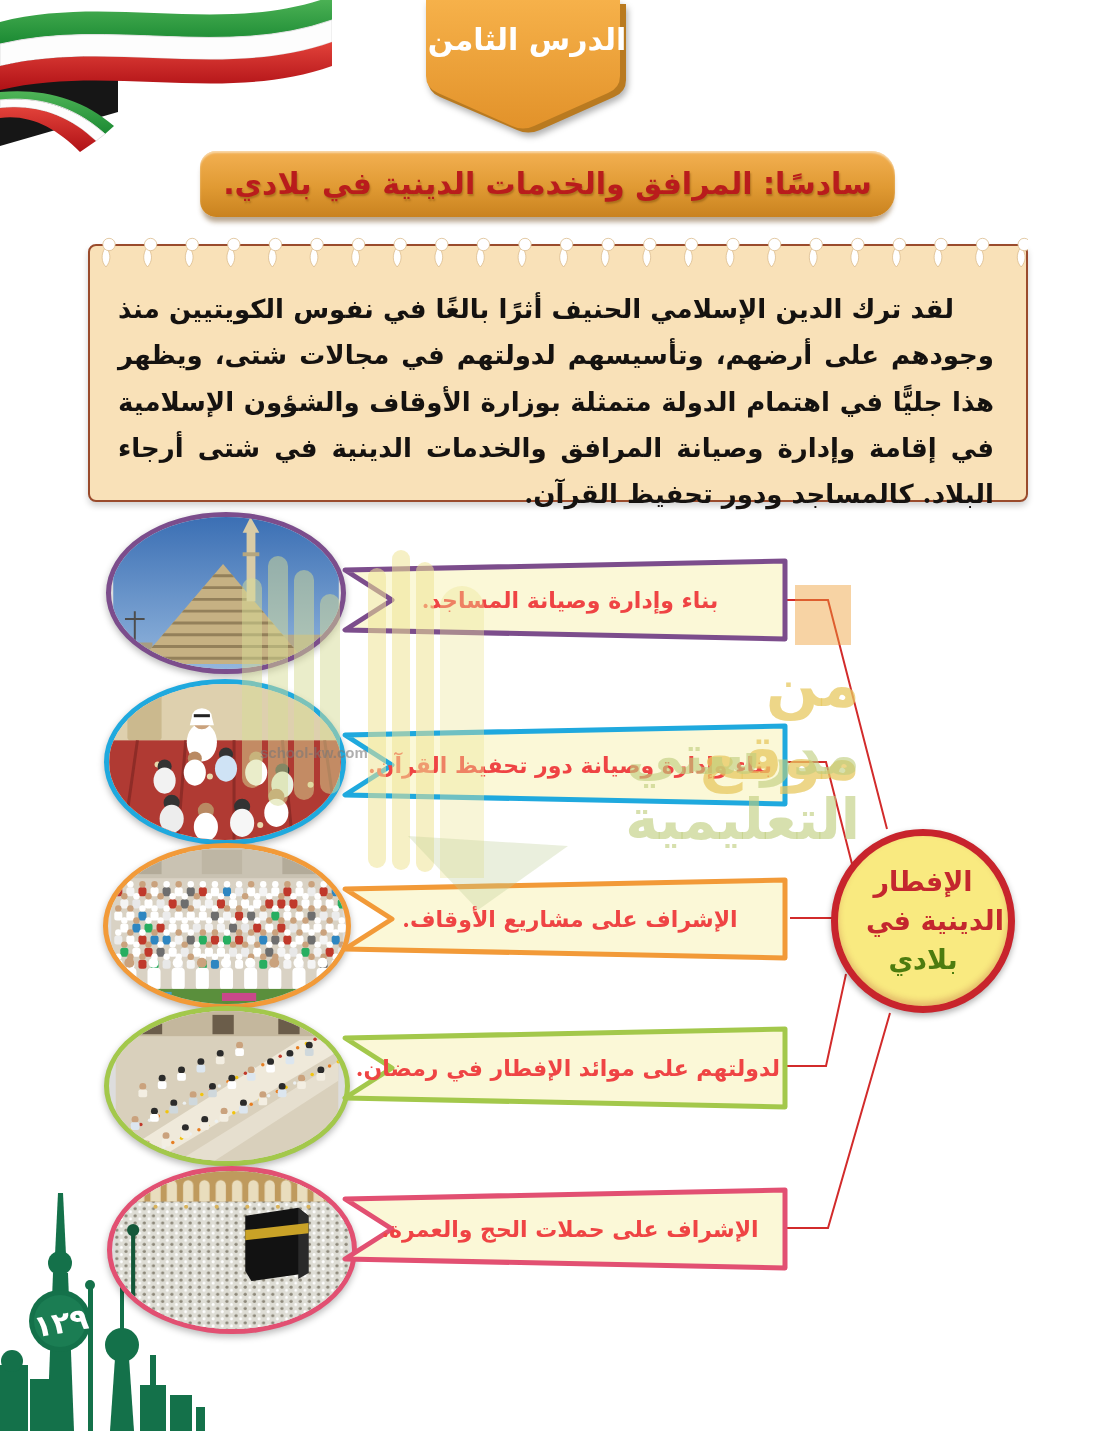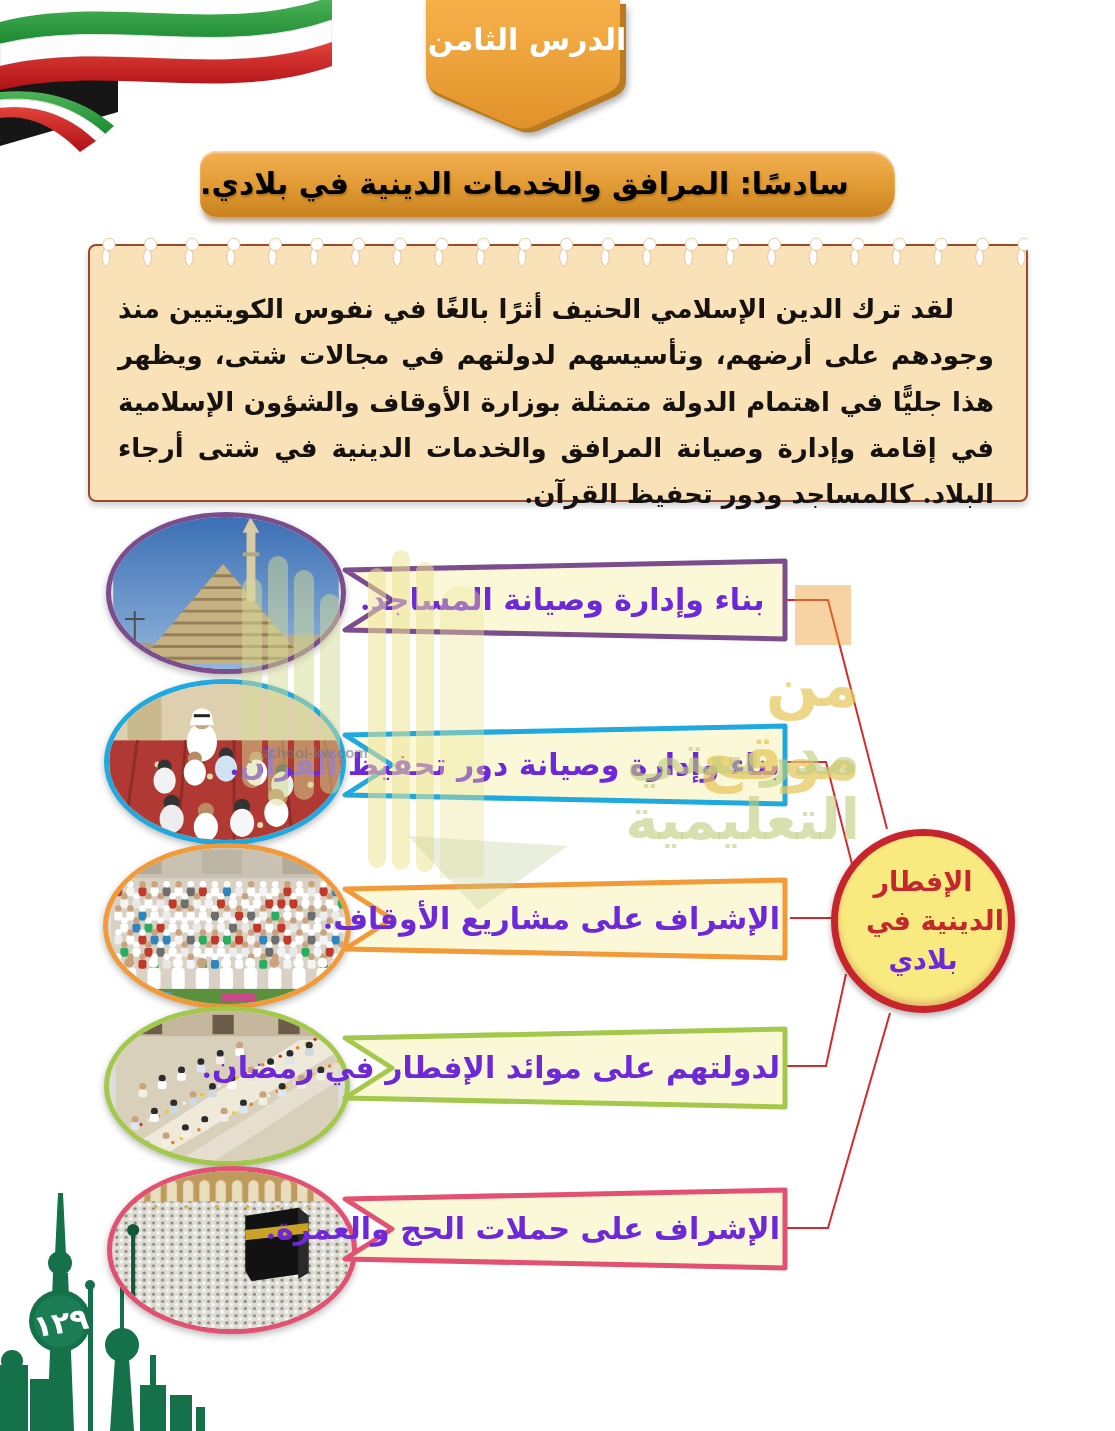--- a/index.html
+++ b/index.html
@@ -8,38 +8,38 @@
   .abs{position:absolute;}
 
   
   #flag{left:0;top:0;width:332px;height:152px;z-index:1;}
   #badge{left:418px;top:0;width:218px;height:142px;z-index:2;filter:drop-shadow(2px 4px 3px rgba(0,0,0,.30));}
   #badge-label{left:418px;top:22px;width:218px;text-align:center;color:#fff;font-size:30px;font-weight:bold;direction:rtl;z-index:3;}
   #date-line{left:110px;top:88px;width:340px;direction:rtl;font-size:23px;font-weight:bold;color:#1a1a1a;z-index:2;}
   #section-banner{left:200px;top:151px;width:695px;height:66px;border-radius:16px 24px 24px 16px;
       background:linear-gradient(#f3b052,#e09a33 55%,#c9821f);
       box-shadow:0 7px 5px -2px rgba(100,60,10,.45), inset 0 2px 2px rgba(255,255,255,.5);z-index:2;}
-  #section-title{left:200px;top:151px;width:695px;height:66px;line-height:66px;text-align:left;direction:rtl;
-      color:#000000;font-size:30px;font-weight:bold;text-shadow:1px 2px 2px rgba(120,70,10,.45);z-index:3;}
+  #section-title{left:200px;top:151px;width:695px;height:66px;line-height:66px;text-align:center;direction:rtl;
+      color:#b91c1c;font-size:30px;font-weight:bold;text-shadow:1px 2px 2px rgba(120,70,10,.45);z-index:3;}
 
   
   #notepad{left:88px;top:244px;width:936px;height:254px;background:#f9e1b8;border:2px solid #9a4b2c;border-radius:8px;
       box-shadow:0 4px 6px rgba(0,0,0,.18);z-index:2;}
   #teeth{left:88px;top:236px;width:940px;height:36px;z-index:3;}
   #intro-paragraph{left:88px;top:272px;width:936px;box-sizing:border-box;padding:14px 30px 0 30px;direction:rtl;
       text-align:justify;font-size:26px;font-weight:bold;color:#151210;line-height:1.78;text-indent:40px;z-index:3;
       font-family:"DejaVu Serif","DejaVu Sans",serif;}
 
   
   .oval{border-radius:50%;overflow:hidden;border:5px solid var(--c,#888);box-shadow:0 3px 7px rgba(0,0,0,.28);
       background:#ddd;z-index:4;}
   .oval svg{display:block;width:100%;height:100%;}
   .ribbon{z-index:4;}
   .ribbon polygon{fill:#fbf8d7;stroke:var(--c,#888);stroke-width:5;stroke-linejoin:round;}
-  .ribbon-label{height:86px;line-height:86px;text-align:left;direction:rtl;font-size:30px;font-weight:bold;color:#6d28d9;
+  .ribbon-label{height:86px;line-height:86px;text-align:center;direction:rtl;font-size:22px;font-weight:bold;color:#ef4444;
       white-space:nowrap;z-index:5;font-family:"DejaVu Serif","DejaVu Sans",serif;}
   #center-circle{left:831px;top:829px;width:184px;height:184px;border-radius:50%;box-sizing:border-box;
       border:7px solid #c8242c;background:#f9ea80;z-index:4;text-align:center;direction:rtl;
       box-shadow:0 3px 6px rgba(0,0,0,.3), inset 0 -4px 6px rgba(160,30,30,.25);padding-top:26px;}
   #center-circle div{font-size:27px;font-weight:bold;line-height:1.45;color:#c4272e;font-family:"DejaVu Serif","DejaVu Sans",serif;}
   #connector-lines{left:0;top:0;width:1115px;height:1431px;z-index:3;pointer-events:none;color:#d22b2b;}
   #connector-lines polyline,#connector-lines line{fill:none;stroke:currentColor;stroke-width:2;}
 
   
   #skyline{left:0;top:1193px;width:205px;height:238px;z-index:2;}
@@ -717,21 +717,21 @@
     </div>
     <svg class="ribbon abs" style="left: 330px; top: 1186px; width: 462px; height: 86px; --c: #e25072;" viewBox="0 0 462 86">
       <polygon points="455,4 15,13 62,43 15,73 455,82"></polygon>
     </svg>
     <div class="ribbon-label abs" style="left:360px;top:1186px;width:420px">الإشراف على حملات الحج والعمرة.</div>
   </div>
 
   <div id="center-circle" class="abs" style="border-color: rgb(200, 36, 44); background: rgb(249, 234, 128);">
     <div style="color: rgb(196, 39, 46);">الإفطار</div>
     <div style="color: rgb(196, 39, 46); padding-left: 24px;">الدينية في</div>
-    <div style="color: #6d28d9;">بلادي</div>
+    <div style="color: #4d7c0f;">بلادي</div>
   </div>
 
   <svg id="skyline" class="abs" viewBox="0 0 205 238">
     <g fill="#14714a">
       <polygon points="58,0 63,0 66,62 55,62"></polygon>
       <circle cx="60" cy="70" r="12"></circle>
       <polygon points="53,80 68,80 74,238 47,238"></polygon>
       <circle cx="60" cy="128" r="31"></circle>
       <rect x="120" y="76" width="4" height="66"></rect>
       <circle cx="122" cy="152" r="17"></circle>

